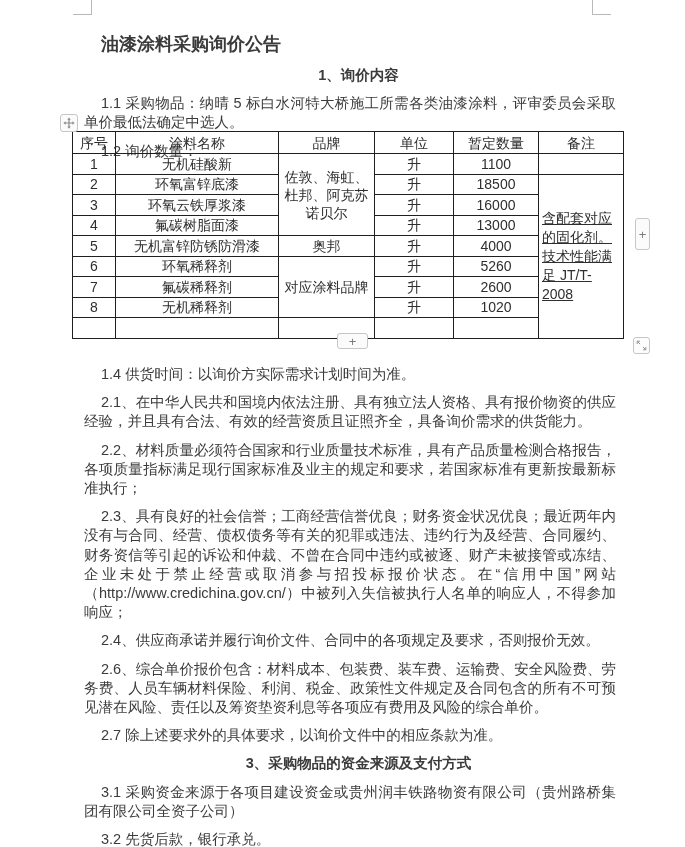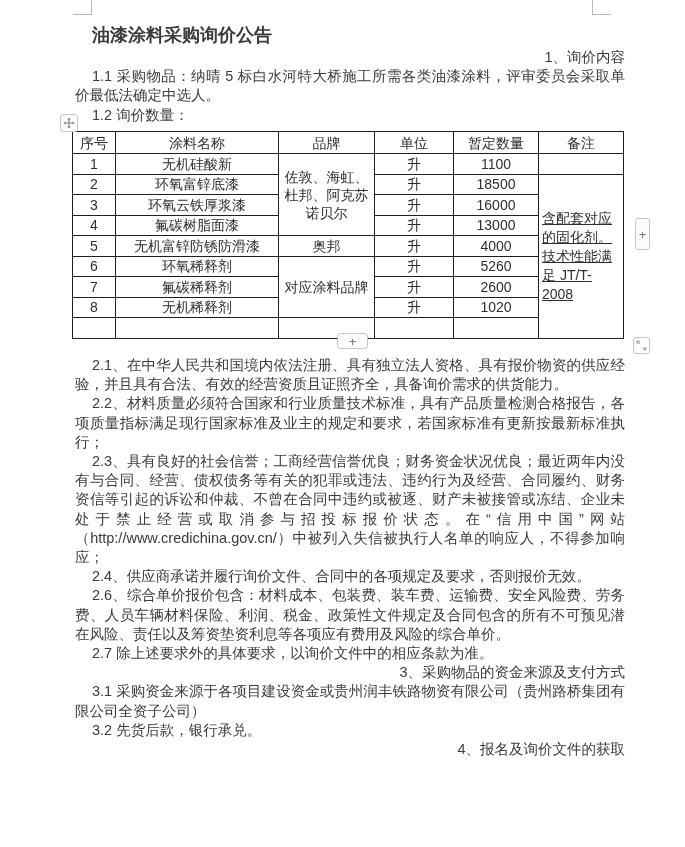--- a/index.html
+++ b/index.html
@@ -11,22 +11,22 @@
   
   .corner{position:absolute;top:0;width:1px;height:14px;background:#b9b9b9;}
   .corner::after{content:"";position:absolute;top:14px;width:19px;height:1px;background:#b9b9b9;}
   .corner.left{left:91px;}
   .corner.left::after{right:0;}
   .corner.right{left:592px;}
   .corner.right::after{left:0;}
   
   .doc-block{position:absolute;left:75px;width:550px;font-size:14.5px;line-height:19.2px;}
   .doc-title{font-size:18px;font-weight:bold;text-align:center;line-height:26px;margin:0 0 10px 0;text-indent:0;}
-  .doc-block p{margin:0;text-indent:17px;text-align:justify;}
-  .doc-block p.hd{font-weight:normal;text-align:right;}
+  .doc-block p{margin:9px;text-indent:17px;text-align:justify;}
+  .doc-block p.hd{font-weight:bold;text-align:center;}
   #top-text{top:22px;}
   #bottom-text{top:356px;}
   
   #qtable{
     position:absolute;left:72px;top:131px;width:551px;
     border-collapse:collapse;table-layout:fixed;
     font-size:14px;color:#2e2e2e;
   }
   #qtable th,#qtable td{
     border:1px solid #1f1f1f;text-align:center;vertical-align:middle;
@@ -161,20 +161,21 @@
 <div class="ctl" id="resize-handle">
   <span>
     <svg width="11" height="11" viewBox="0 0 14 14">
       <path d="M1.5 5 V1.5 H5 M9 12.5 H12.5 V9" fill="none" stroke="#8a8a8a" stroke-width="1.2"></path>
       <path d="M2 2 l3.2 3.2 M12 12 l-3.2 -3.2" stroke="#8a8a8a" stroke-width="1.2"></path>
     </svg>
   </span>
 </div>
 
 <div class="doc-block" id="bottom-text">
+  <p>1.4 供货时间：以询价方实际需求计划时间为准。</p>
   <p>2.1、在中华人民共和国境内依法注册、具有独立法人资格、具有报价物资的供应经验，并且具有合法、有效的经营资质且证照齐全，具备询价需求的供货能力。</p>
   <p>2.2、材料质量必须符合国家和行业质量技术标准，具有产品质量检测合格报告，各项质量指标满足现行国家标准及业主的规定和要求，若国家标准有更新按最新标准执行；</p>
   <p>2.3、具有良好的社会信誉；工商经营信誉优良；财务资金状况优良；最近两年内没有与合同、经营、债权债务等有关的犯罪或违法、违约行为及经营、合同履约、财务资信等引起的诉讼和仲裁、不曾在合同中违约或被逐、财产未被接管或冻结、企业未处于禁止经营或取消参与招投标报价状态。在“信用中国”网站（http://www.credichina.gov.cn/）中被列入失信被执行人名单的响应人，不得参加响应；</p>
   <p>2.4、供应商承诺并履行询价文件、合同中的各项规定及要求，否则报价无效。</p>
   <p>2.6、综合单价报价包含：材料成本、包装费、装车费、运输费、安全风险费、劳务费、人员车辆材料保险、利润、税金、政策性文件规定及合同包含的所有不可预见潜在风险、责任以及筹资垫资利息等各项应有费用及风险的综合单价。</p>
   <p>2.7 除上述要求外的具体要求，以询价文件中的相应条款为准。</p>
   <p class="hd">3、采购物品的资金来源及支付方式</p>
   <p>3.1 采购资金来源于各项目建设资金或贵州润丰铁路物资有限公司（贵州路桥集团有限公司全资子公司）</p>
   <p>3.2 先货后款，银行承兑。</p>
   <p class="hd">4、报名及询价文件的获取</p>

